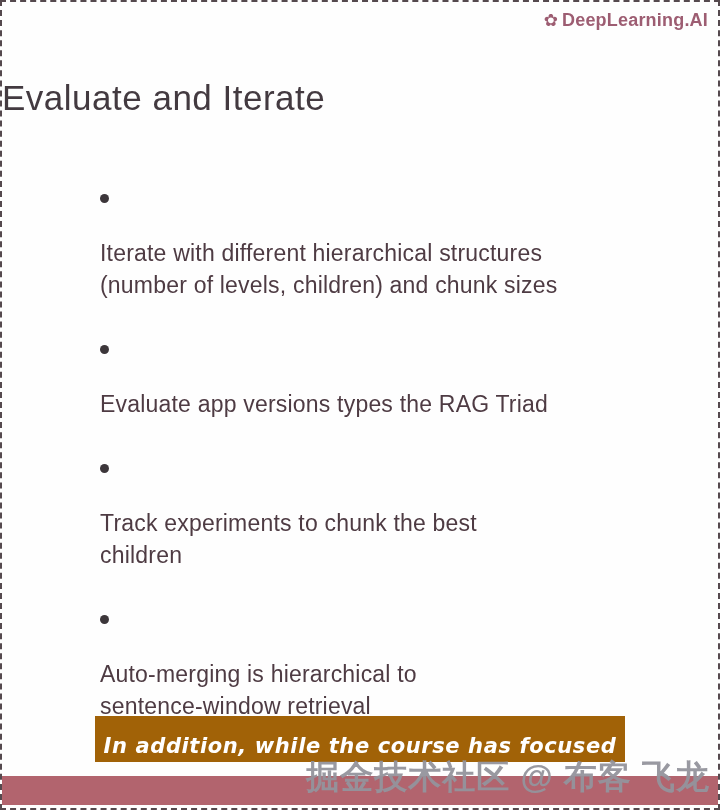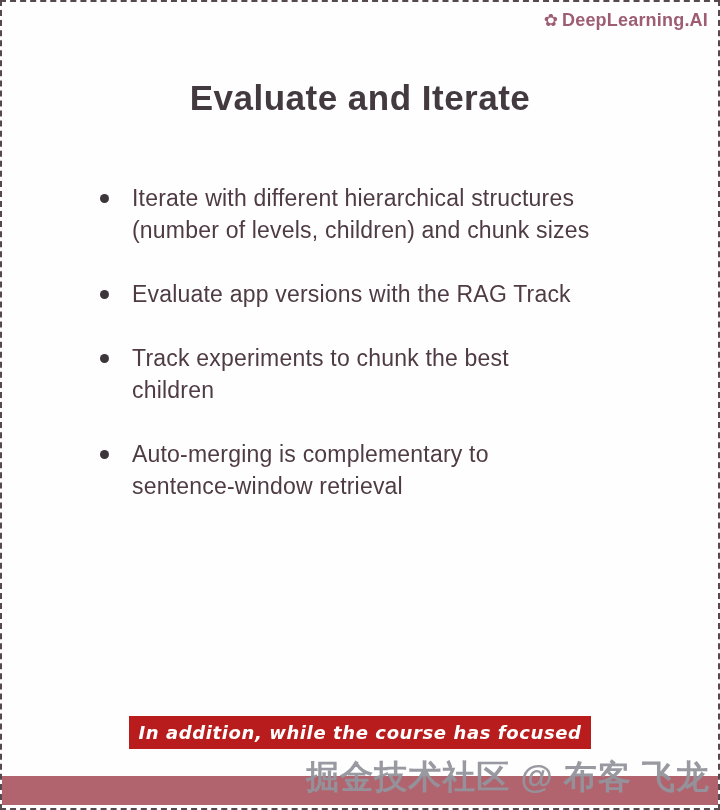--- a/index.html
+++ b/index.html
@@ -30,41 +30,41 @@
     font-weight: 700;
     letter-spacing: 0.2px;
   }
 
   
   .title {
     position: absolute;
     top: 76px;
     left: 0;
     width: 100%;
-    text-align: center;
     font-size: 35px;
-    font-weight: 700;
+    font-weight: 400;
     color: #433a40;
     letter-spacing: 0.5px;
   }
 
   
   .bullets {
     position: absolute;
     top: 180px;
     left: 98px;
     width: 545px;
     list-style: none;
     margin: 0;
     padding: 0;
   }
   .bullet {
     display: flex;
-    gap: 23px;
+    gap: 34px;
     margin-bottom: 32px;
+    flex-direction: column;
   }
   .dot {
     flex: 0 0 auto;
     width: 9px;
     height: 9px;
     margin-top: 12px;
     border-radius: 50%;
     background: #3c363a;
   }
   .bullet-text {
@@ -91,28 +91,28 @@
     position: absolute;
     top: 714px;
     left: 0;
     width: 100%;
     text-align: center;
     z-index: 2;
   }
   .caption .cap-line { line-height: 0; }
   .caption .cap-box {
     display: inline-block;
-    background: #b91c1c;
+    background: #a16207;
     color: #ffffff;
     font-family: "DejaVu Sans", sans-serif;
     font-style: italic;
     font-weight: 600;
-    font-size: 18px;
+    font-size: 21px;
     line-height: 24px;
-    padding: 5px 9px 4px 9px;
+    padding: 18px 9px 4px 9px;
     letter-spacing: 0.6px;
     white-space: nowrap;
   }
 
   
   .watermark {
     position: absolute;
     top: 760px;
     right: 8px;
     z-index: 3;
@@ -141,34 +141,34 @@
     <li class="bullet">
       <span class="dot"></span>
       <span class="bullet-text">
         <span class="line">Iterate with different hierarchical structures</span>
         <span class="line">(number of levels, children) and chunk sizes</span>
       </span>
     </li>
     <li class="bullet">
       <span class="dot"></span>
       <span class="bullet-text">
-        <span class="line">Evaluate app versions with the RAG Track</span>
+        <span class="line">Evaluate app versions types the RAG Triad</span>
       </span>
     </li>
     <li class="bullet">
       <span class="dot"></span>
       <span class="bullet-text">
         <span class="line">Track experiments to chunk the best</span>
         <span class="line">children</span>
       </span>
     </li>
     <li class="bullet">
       <span class="dot"></span>
       <span class="bullet-text">
-        <span class="line">Auto-merging is complementary to</span>
+        <span class="line">Auto-merging is hierarchical to</span>
         <span class="line">sentence-window retrieval</span>
       </span>
     </li>
   </ul>
 
   <div class="band"></div>
 
   <div class="caption">
     <div class="cap-line">
       <span class="cap-box">In addition, while the course has focused</span>

